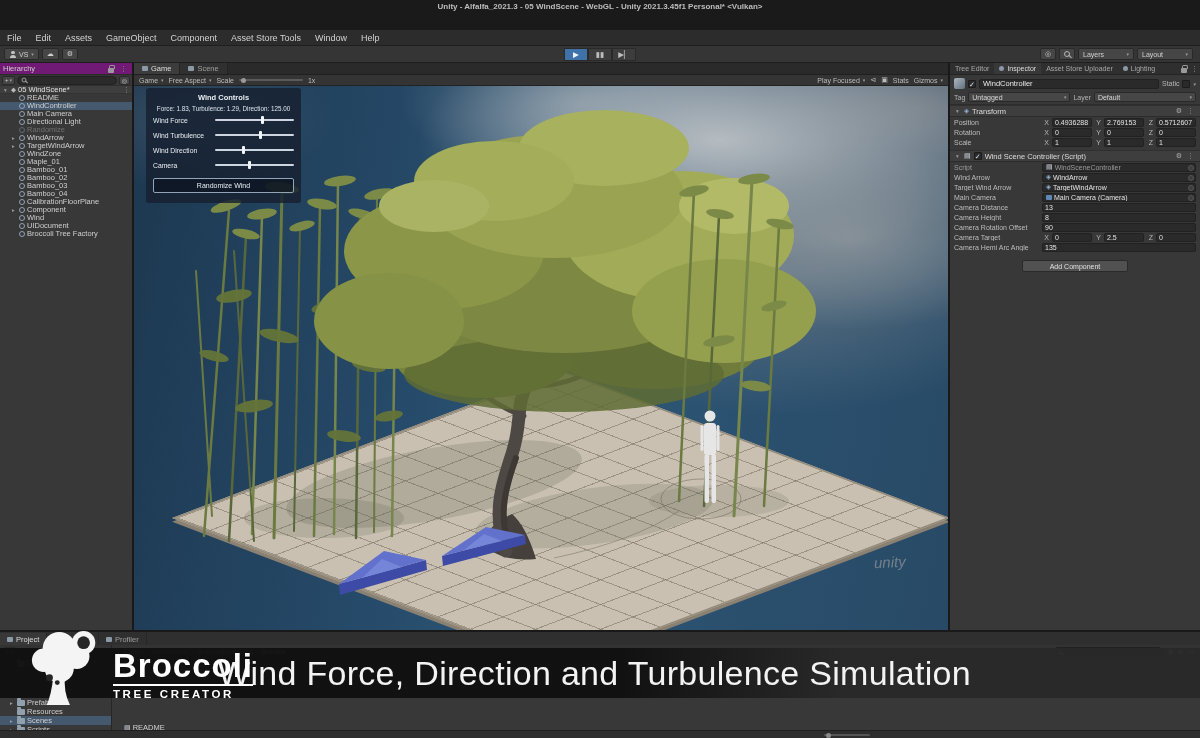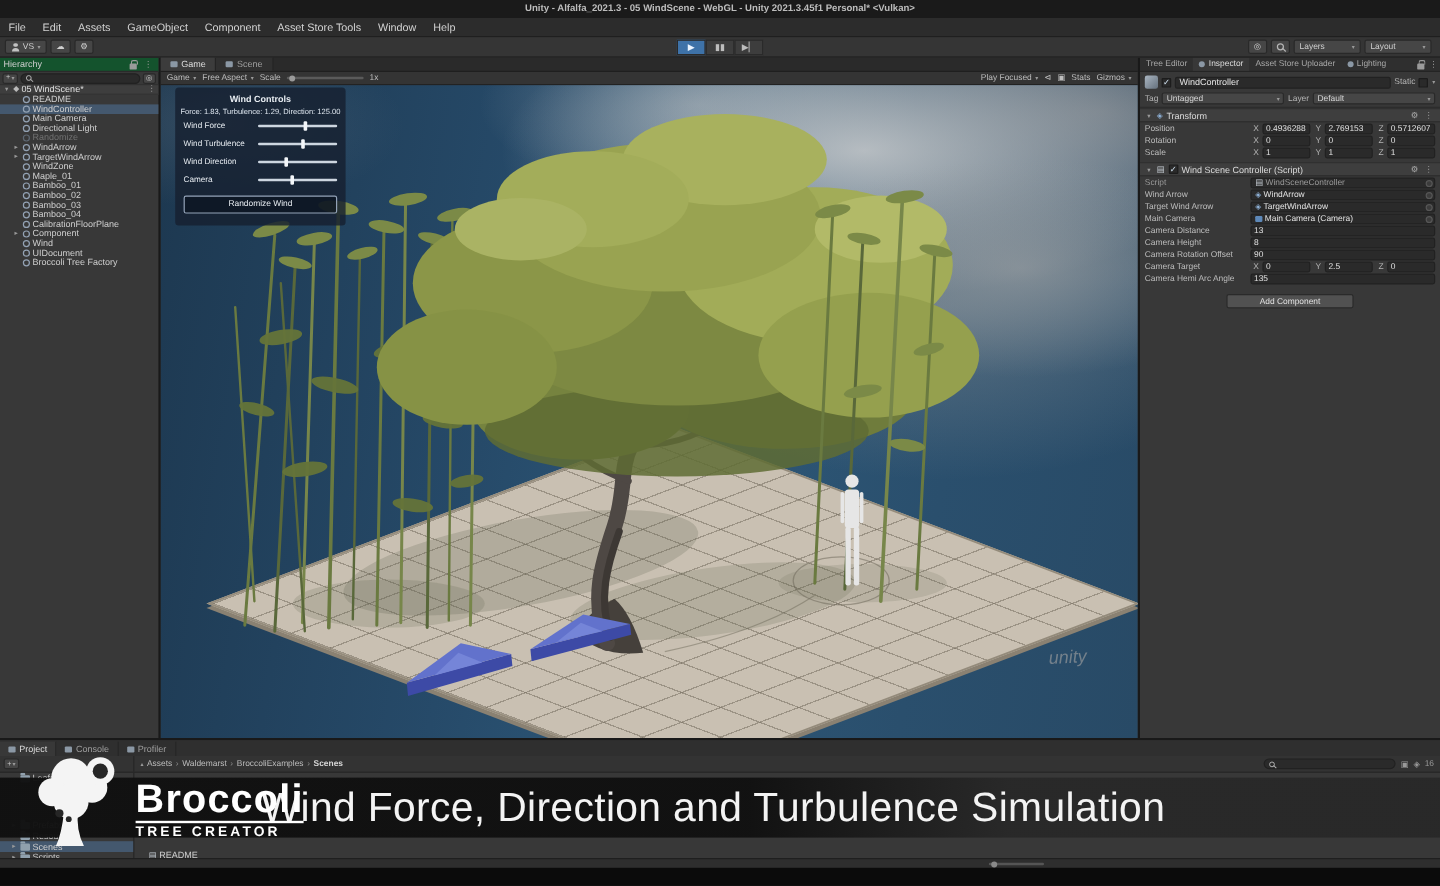--- a/index.html
+++ b/index.html
@@ -1,20 +1,20 @@
 <!DOCTYPE html>
 <html><head>
 <meta charset="utf-8">
 <style>
   *{box-sizing:border-box;margin:0;padding:0;-webkit-font-smoothing:antialiased}
   body{width:1200px;height:738px;overflow:hidden;background:#000;font-family:"Liberation Sans",sans-serif;color:#c8c8c8;position:relative}
   .app{position:absolute;inset:0;background:#282828}
 
   
-  .title-bar{height:15px;background:#1a1a1a;text-align:center;font-size:8px;line-height:14px;color:#bdbdbd;font-weight:bold}
+  .title-bar{height:30px;background:#1a1a1a;text-align:center;font-size:8px;line-height:14px;color:#bdbdbd;font-weight:bold}
   .menu-bar{height:16px;background:#2c2c2c;display:flex;align-items:center;font-size:9px;color:#d2d2d2;border-bottom:1px solid #1f1f1f}
   .menu-item{padding:0 7px;cursor:default}
   .toolbar{height:17px;background:#353535;display:flex;align-items:center;position:relative;border-bottom:1px solid #1e1e1e;padding:0 4px}
   .tb-btn{height:12px;background:#464646;border:1px solid #292929;border-radius:2px;display:flex;align-items:center;font-size:7px;padding:0 4px;margin-right:3px;gap:3px;color:#cfcfcf}
   .person{width:7px;height:7px;position:relative}
   .person::before{content:"";position:absolute;left:2px;top:0;width:3.5px;height:3.5px;border-radius:50%;background:#c2c2c2}
   .person::after{content:"";position:absolute;left:.5px;bottom:0;width:6.5px;height:3px;border-radius:3px 3px 0 0;background:#c2c2c2}
   .play-group{position:absolute;left:50%;transform:translateX(-50%);display:flex}
   .play-btn{width:24px;height:13px;background:#3d3d3d;border:1px solid #2a2a2a;display:flex;align-items:center;justify-content:center;font-size:7.5px;color:#bdbdbd}
   .play-btn.active{background:#3e72a8;color:#eaf4ff}
@@ -22,21 +22,21 @@
   .mag{width:6px;height:6px;border:1.2px solid #b5b5b5;border-radius:50%;position:relative;display:inline-block}
   .mag::after{content:"";position:absolute;width:4px;height:1.2px;background:#b5b5b5;transform:rotate(45deg);right:-3.2px;bottom:-1px}
   .lock{width:6px;height:5px;background:#9a9a9a;border-radius:1px;position:relative;margin:3px 2px 0 2px;display:inline-block}
   .lock::before{content:"";position:absolute;left:.8px;top:-3px;width:4px;height:3px;border:1px solid #9a9a9a;border-bottom:none;border-radius:2px 2px 0 0}
 
   
   .main{display:flex;height:567px}
 
   
   .hierarchy{width:134px;background:#383838;border-right:2px solid #191919;display:flex;flex-direction:column}
-  .panel-head{height:12px;background:#14532d;border-bottom:1px solid #2a2a2a;display:flex;align-items:center;font-size:7.5px;padding:0 3px;color:#cfcfcf;gap:2px}
+  .panel-head{height:12px;background:#701a75;border-bottom:1px solid #2a2a2a;display:flex;align-items:center;font-size:7.5px;padding:0 3px;color:#cfcfcf;gap:2px}
   .search-row{height:11px;display:flex;align-items:center;padding:1px 2px;gap:2px;border-bottom:1px solid #303030}
   .mini-btn{height:9px;background:#464646;border:1px solid #292929;border-radius:2px;font-size:6px;display:flex;align-items:center;padding:0 2px;color:#ccc;gap:1px}
   .search-pill{flex:1;height:9px;background:#2a2a2a;border:1px solid #212121;border-radius:5px;display:flex;align-items:center;padding:0 3px;gap:2px}
   .h-rows{font-size:7.5px;color:#cfcfcf}
   .h-row{height:8px;display:flex;align-items:center;line-height:8px;gap:2px;padding-left:10px;white-space:nowrap;overflow:hidden}
   .h-row.scene{background:#3e3e3e;padding-left:2px;border-bottom:1px solid #333;color:#e0e0e0}
   .h-row.sel{background:#44586e}
   .h-row.dis{color:#717171}
   .arr{width:7px;flex:none;color:#9a9a9a;font-size:5.5px;text-align:center}
   .go-ico{width:6px;height:6px;border:1.4px solid #93a2b4;border-radius:50%;flex:none}
@@ -66,21 +66,21 @@
       radial-gradient(ellipse 220px 100px at 6% 6%, rgba(130,140,150,.22), rgba(130,140,150,0) 70%),
       linear-gradient(100deg,#1d3850 0%,#264a69 35%,#2d5777 55%,#2a4f6d 78%,#284a66 100%)}
   .plane{position:absolute;left:427px;top:432px;width:550px;height:550px;z-index:1;
     transform:translate(-50%,-50%) scaleY(.38) rotate(45deg);
     background-color:#c9c0b2;
     background-image:
       repeating-linear-gradient(0deg, rgba(118,110,96,.55) 0 2px, transparent 2px 46px),
       repeating-linear-gradient(90deg, rgba(118,110,96,.55) 0 2px, transparent 2px 46px);
     border:3px solid #948b7b;box-shadow:7px 7px 0 #8a8172}
   .scene-svg{position:absolute;inset:0;z-index:2}
-  .windbox{position:absolute;left:12px;top:2px;width:142px;height:115px;background:rgba(22,32,48,.82);border-radius:3px;color:#e8edf2;z-index:5}
+  .windbox{position:absolute;left:12px;top:2px;width:155px;height:115px;background:rgba(22,32,48,.82);border-radius:3px;color:#e8edf2;z-index:5}
   .wc-title{font-size:7.5px;font-weight:bold;text-align:center;margin-top:5px}
   .wc-status{font-size:6.3px;text-align:center;margin-top:3px;color:#dde5ee}
   .wc-row{display:flex;align-items:center;height:14px;padding:0 7px;margin-top:1px}
   .wc-label{width:62px;font-size:6.8px}
   .wc-slider{flex:1;position:relative;height:9px}
   .wc-track{position:absolute;left:0;right:0;top:3.8px;height:1.4px;background:#cdd6e0;border-radius:1px}
   .wc-thumb{position:absolute;top:.5px;width:3px;height:8px;background:#f3f6f9;border-radius:1px}
   .wc-btn{margin:6px 7px 0;height:15px;border:1px solid #93a3b8;background:rgba(8,14,26,.55);display:flex;align-items:center;justify-content:center;font-size:7px;border-radius:2px}
 
   

